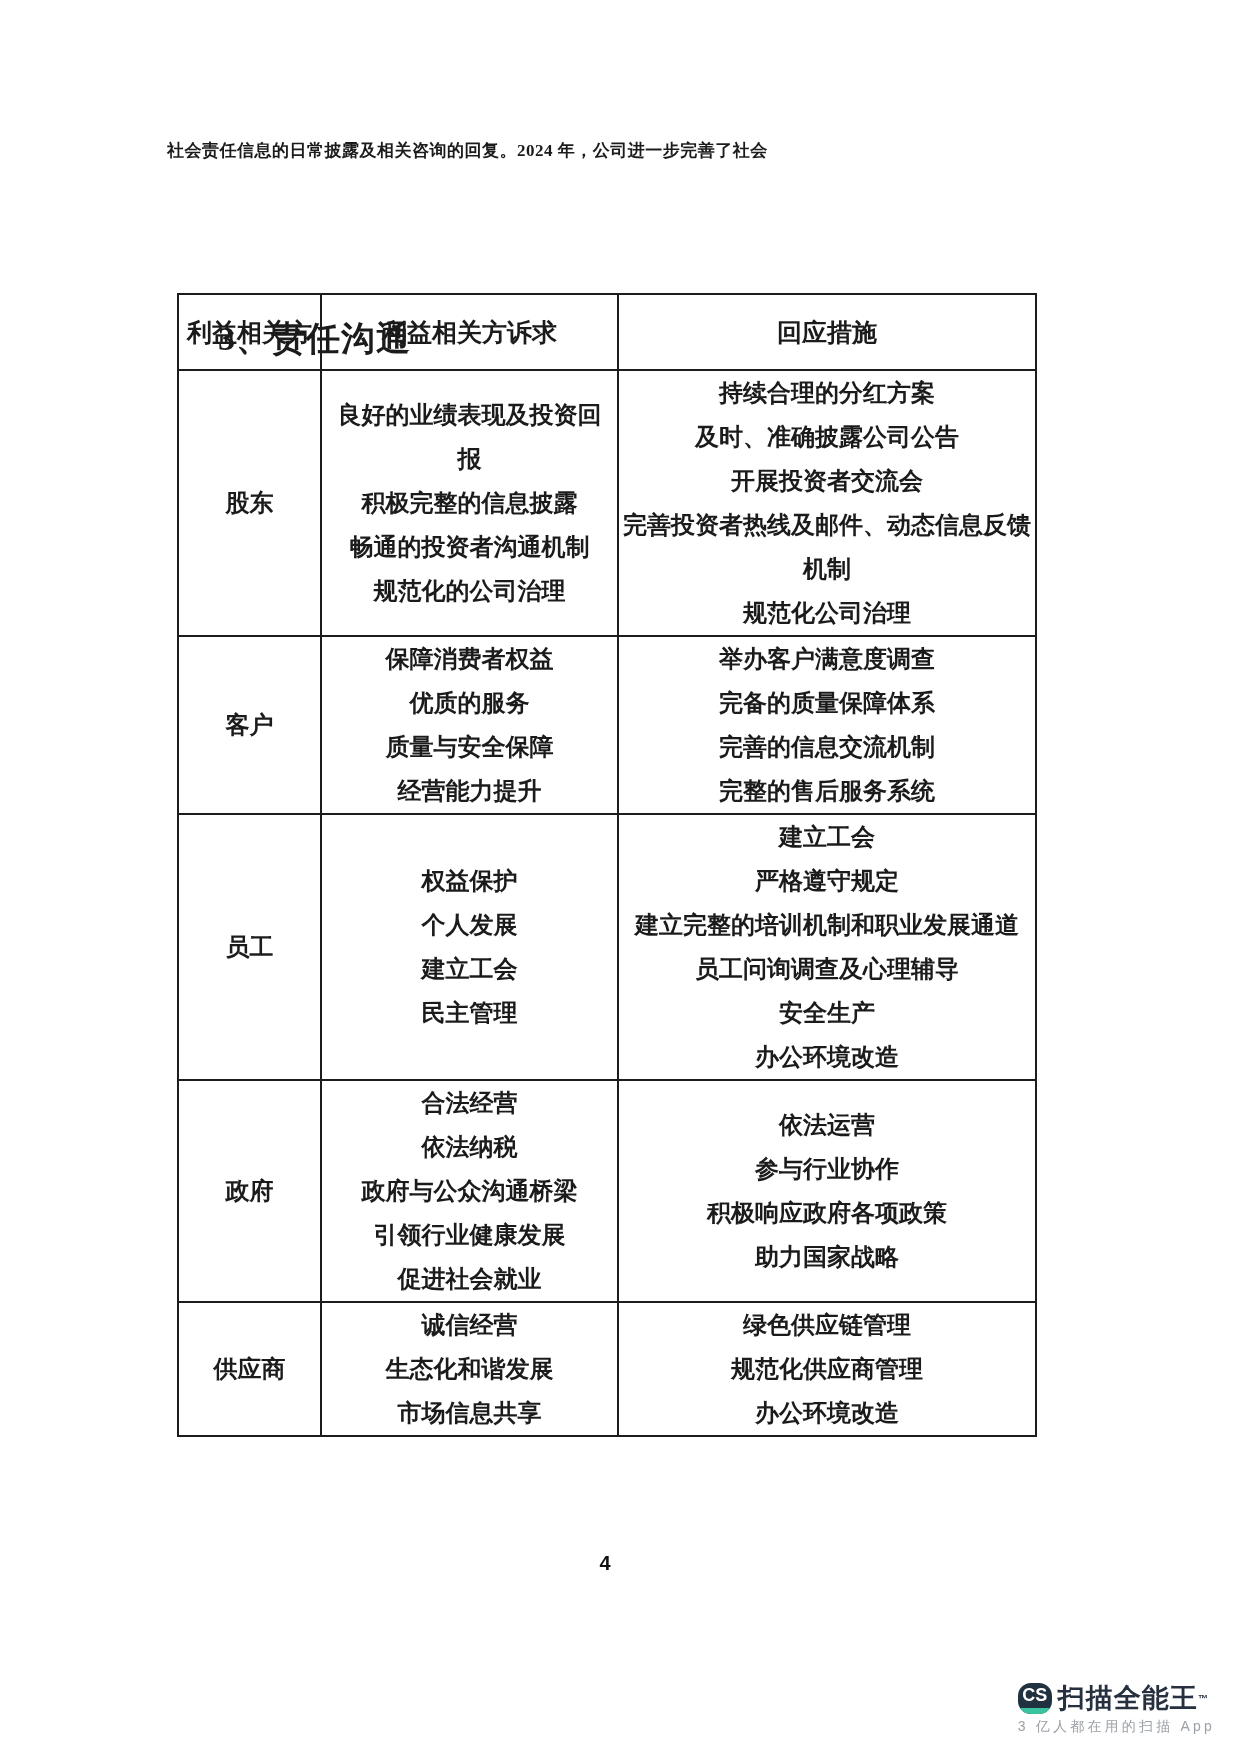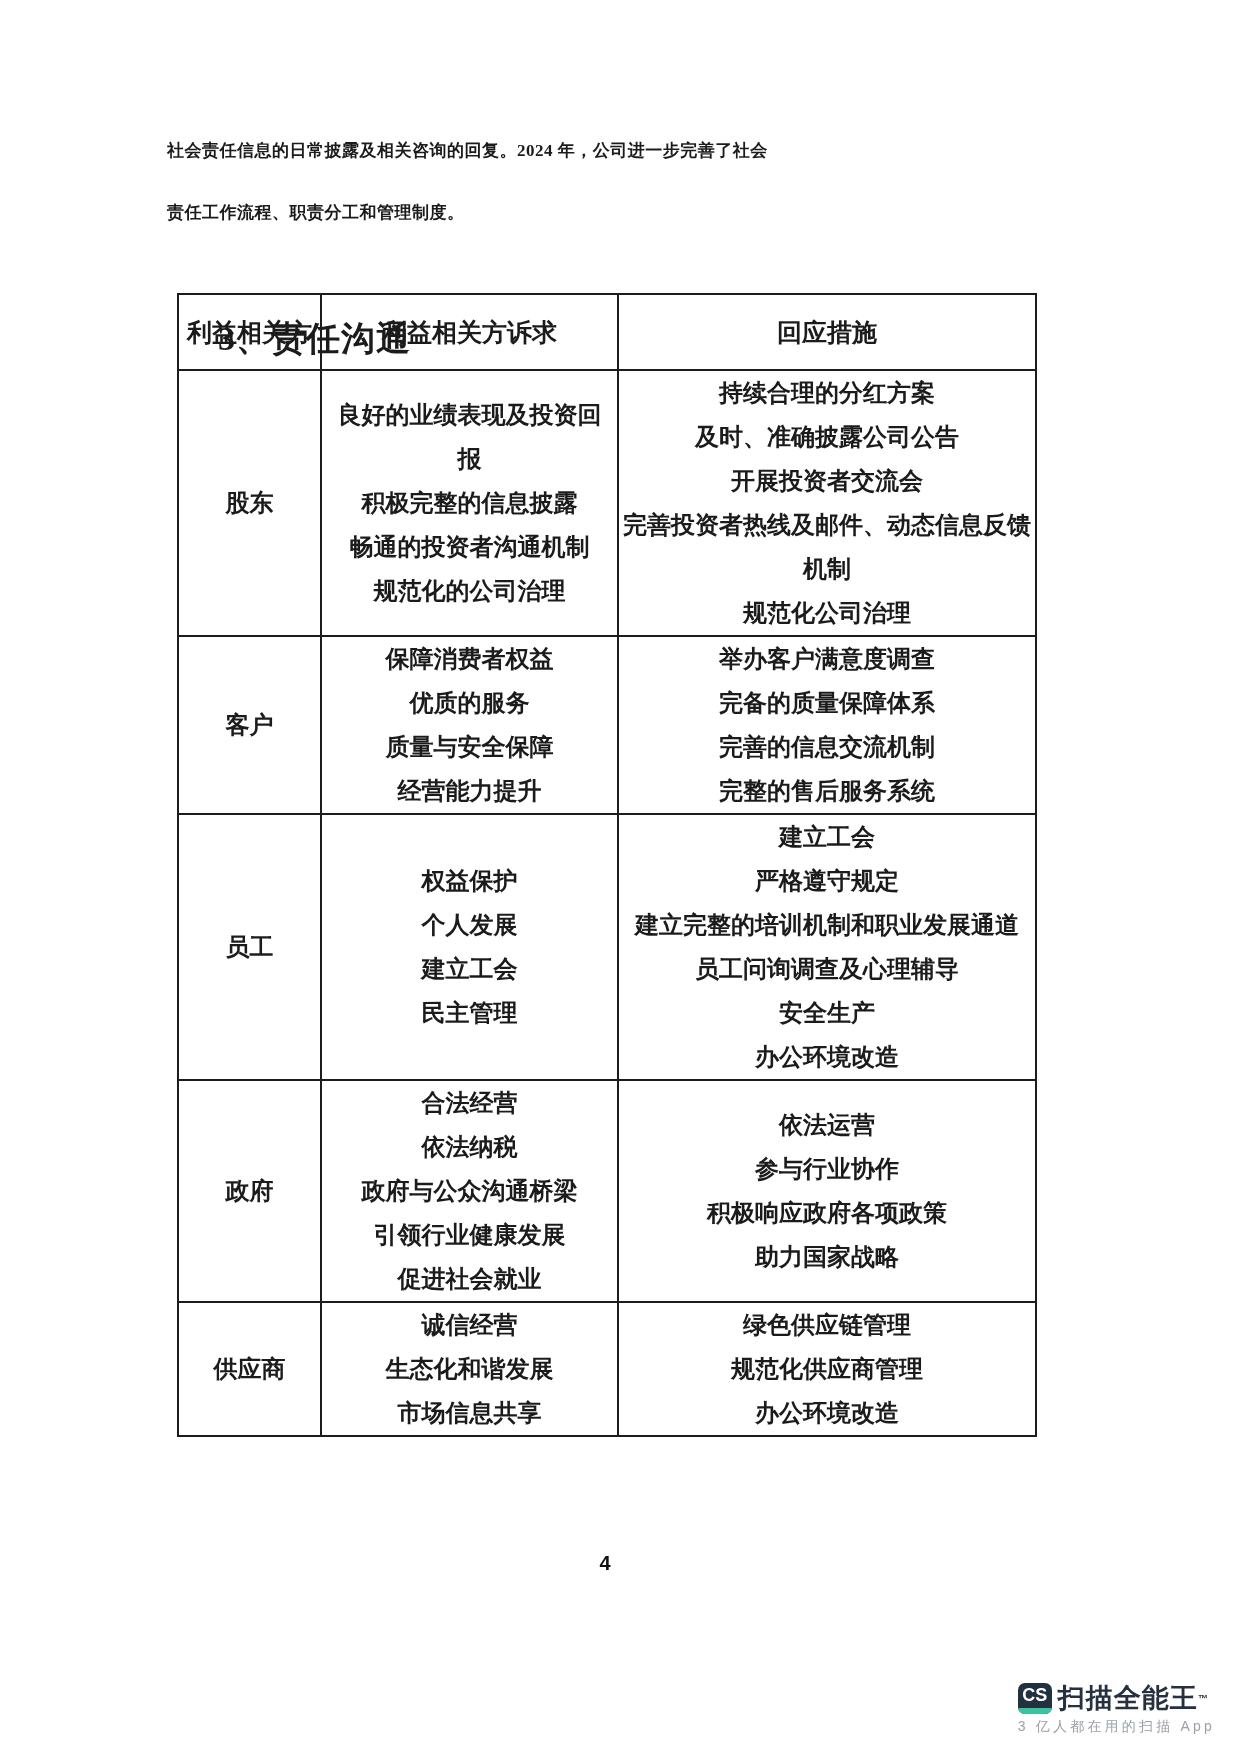--- a/index.html
+++ b/index.html
@@ -114,21 +114,20 @@
     color: #9ba1a8;
     letter-spacing: 3.2px;
     white-space: nowrap;
   }
 </style>
 </head>
 <body>
 
 <div class="doc-paragraph">
   <div class="line">社会责任信息的日常披露及相关咨询的回复。2024 年，公司进一步完善了社会</div>
-  <div class="line">责任工作流程、职责分工和管理制度。</div>
 </div>
 
 <div class="section-heading">3、责任沟通</div>
 
 <table class="stakeholder-table">
   <colgroup>
       <col class="c1">
       <col class="c2">
       <col class="c3">
     </colgroup>
@@ -221,20 +220,20 @@
           <div class="cell-line">办公环境改造</div>
         </td>
   </tr>
 </tbody>
 </table>
 
 <div class="page-number">4</div>
 
 <div class="scan-watermark">
   <div class="wm-row">
-    <div class="cs-icon" style="background: rgb(32, 49, 63);">
+    <div class="cs-icon" style="background: rgb(32, 49, 63); border-radius: 13px;">
       <div class="cs-letters">CS</div>
       <div class="cs-strip" style="background: rgb(58, 195, 159);"></div>
     </div>
     <div class="wm-title"><span>扫描全能王</span><sup class="wm-tm">™</sup></div>
   </div>
   <div class="wm-tagline">3 亿人都在用的扫描 App</div>
 </div>
 
 </body></html>

